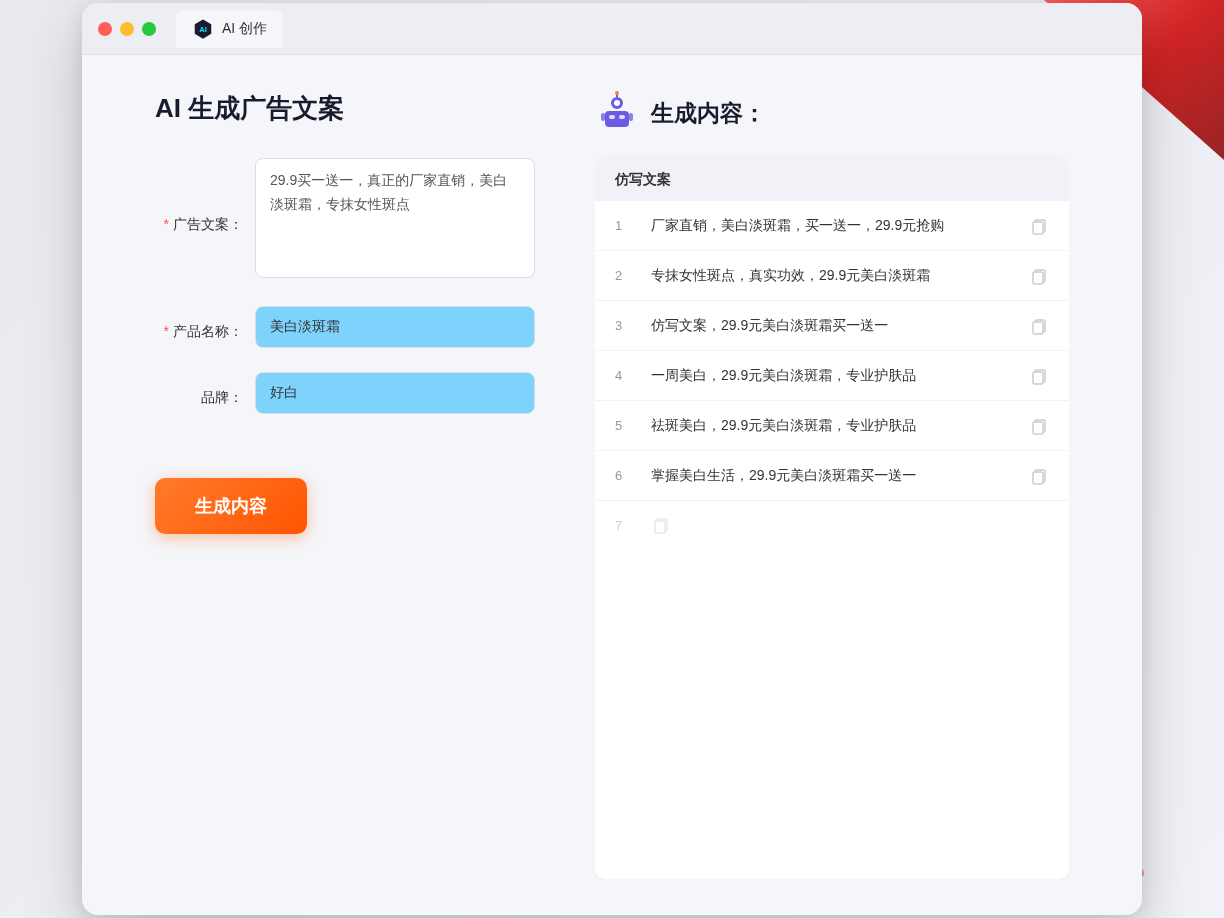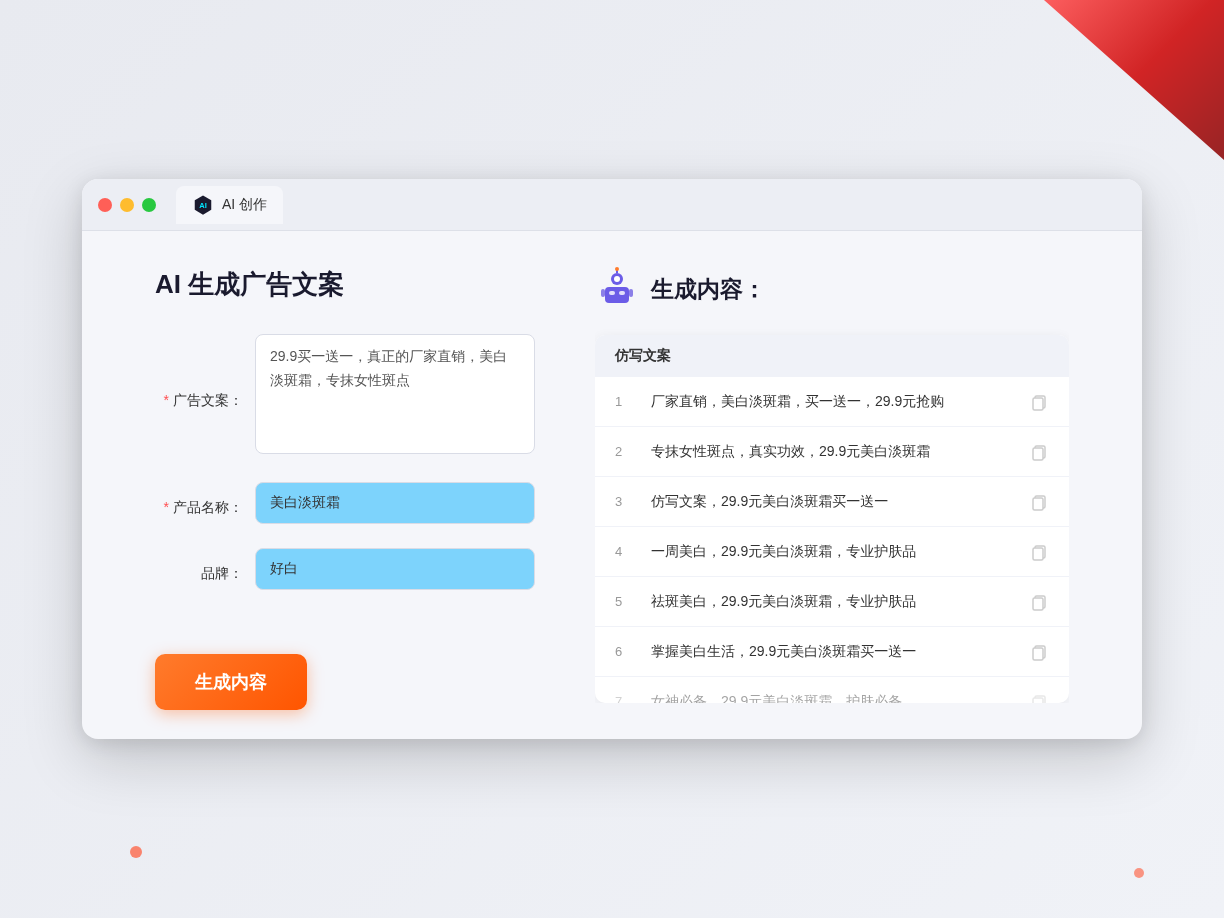--- a/index.html
+++ b/index.html
@@ -39,21 +39,21 @@
       bottom: 40px; right: 80px;
       width: 10px; height: 10px;
       border-radius: 50%;
       background: #ff5533;
       opacity: 0.6;
     }
 
     
     .browser-window {
       width: 1060px;
-      height: 560px;
+      height: 912px;
       background: #f5f6fa;
       border-radius: 16px;
       box-shadow: 0 20px 60px rgba(0,0,0,0.18), 0 4px 20px rgba(0,0,0,0.1);
       overflow: hidden;
       display: flex;
       flex-direction: column;
       position: relative;
     }
 
     
@@ -408,21 +408,20 @@
           <span class="row-num">6</span>
           <span class="row-text">掌握美白生活，29.9元美白淡斑霜买一送一</span>
           <svg class="copy-icon" viewBox="0 0 20 20" fill="none">
             <rect x="6" y="4" width="10" height="12" rx="1.5" stroke="#ccc" stroke-width="1.5"></rect>
             <rect x="4" y="6" width="10" height="12" rx="1.5" stroke="#ccc" stroke-width="1.5" fill="#fff"></rect>
           </svg>
         </div>
 
         <div class="table-row faded">
           <span class="row-num">7</span>
-          <span class="row-text">女神必备，29.9元美白淡斑霜，护肤必备</span>
           <svg class="copy-icon" viewBox="0 0 20 20" fill="none">
             <rect x="6" y="4" width="10" height="12" rx="1.5" stroke="#ccc" stroke-width="1.5"></rect>
             <rect x="4" y="6" width="10" height="12" rx="1.5" stroke="#ccc" stroke-width="1.5" fill="#fff"></rect>
           </svg>
         </div>
 
       </div>
     </div>
 
   </div>

